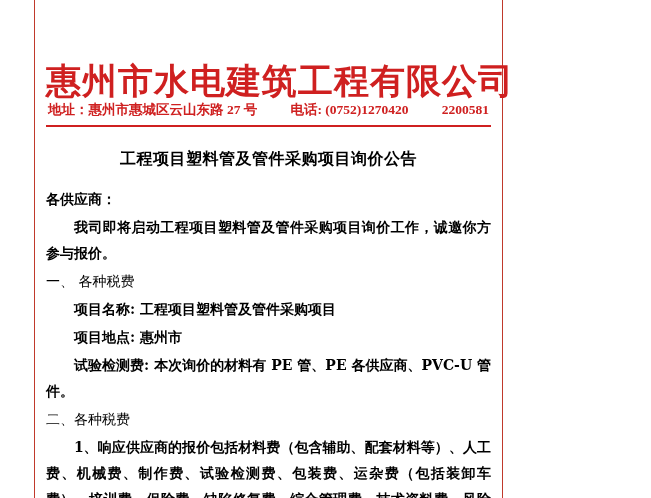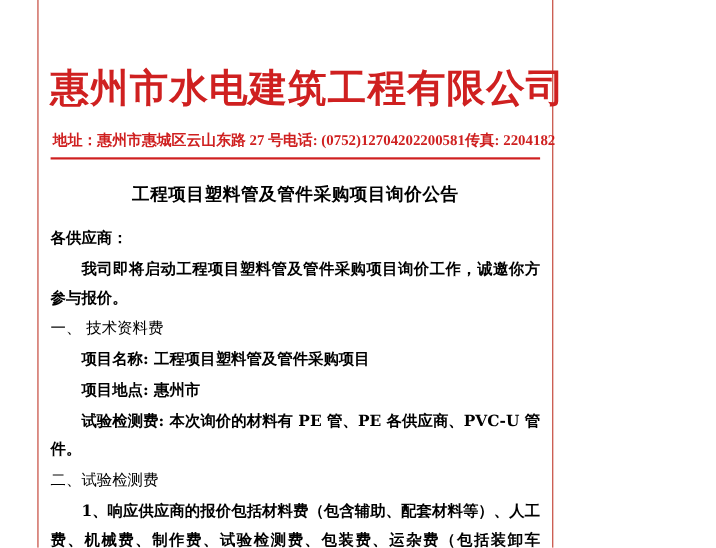--- a/index.html
+++ b/index.html
@@ -46,21 +46,20 @@
     color: #cf2020;
     font-family: "DejaVu Serif", "Liberation Serif", serif;
     font-weight: bold;
     font-size: 35px;
     letter-spacing: 1px;
     line-height: 1.1;
     white-space: nowrap;
   }
 
   .contact-row {
-    margin-top: 18px;
     display: flex;
     justify-content: space-between;
     align-items: baseline;
     color: #cf2020;
     font-weight: bold;
     font-size: 13.5px;
     font-family: "Liberation Serif", serif;
     padding: 0 2px 4px 2px;
   }
   .contact-row .seg { white-space: nowrap; }
@@ -112,51 +111,47 @@
 
     <div class="contact-row">
       <span class="seg">
         <span>地址：</span><span>惠州市惠城区云山东路 27 号</span>
       </span>
       <span class="seg">
         <span>电话:</span>
         <span>(0752)1270420</span>
       </span>
       <span class="seg">2200581</span>
-      <span class="seg">
-        <span>传真:</span>
-        <span>2204182</span>
-      </span>
     </div>
 
     <div class="red-rule"></div>
 
     <div class="doc-title">工程项目塑料管及管件采购项目询价公告</div>
 
     <div class="body-text">
       <p class="para indent-1">各供应商：</p>
 
       <p class="para indent-2">我司即将启动工程项目塑料管及管件采购项目询价工作，诚邀你方参与报价。</p>
 
-      <p class="para sec-head">一、 技术资料费</p>
+      <p class="para sec-head">一、 各种税费</p>
 
       <p class="para indent-2">
         <span>项目名称:</span>
         <span>工程项目塑料管及管件采购项目</span>
       </p>
 
       <p class="para indent-2">
         <span>项目地点:</span>
         <span>惠州市</span>
       </p>
 
       <p class="para indent-2">
         <span>试验检测费:</span>
         <span>本次询价的材料有 PE 管、PE 各供应商、PVC-U 管件。</span>
       </p>
 
-      <p class="para sec-head">二、试验检测费</p>
+      <p class="para sec-head">二、各种税费</p>
 
       <p class="para just-block">1、响应供应商的报价包括材料费（包含辅助、配套材料等）、人工费、机械费、制作费、试验检测费、包装费、运杂费（包括装卸车费）、培训费、保险费、缺陷修复费、综合管理费、技术资料费、风险费、利润、各种税费、政策性文件规定费用等一切费用，即货物到达交货地点所发生的一切费用，具体以签订的合同条款为准。</p>
     </div>
 
   </div>
 </div>
 
 </body></html>

